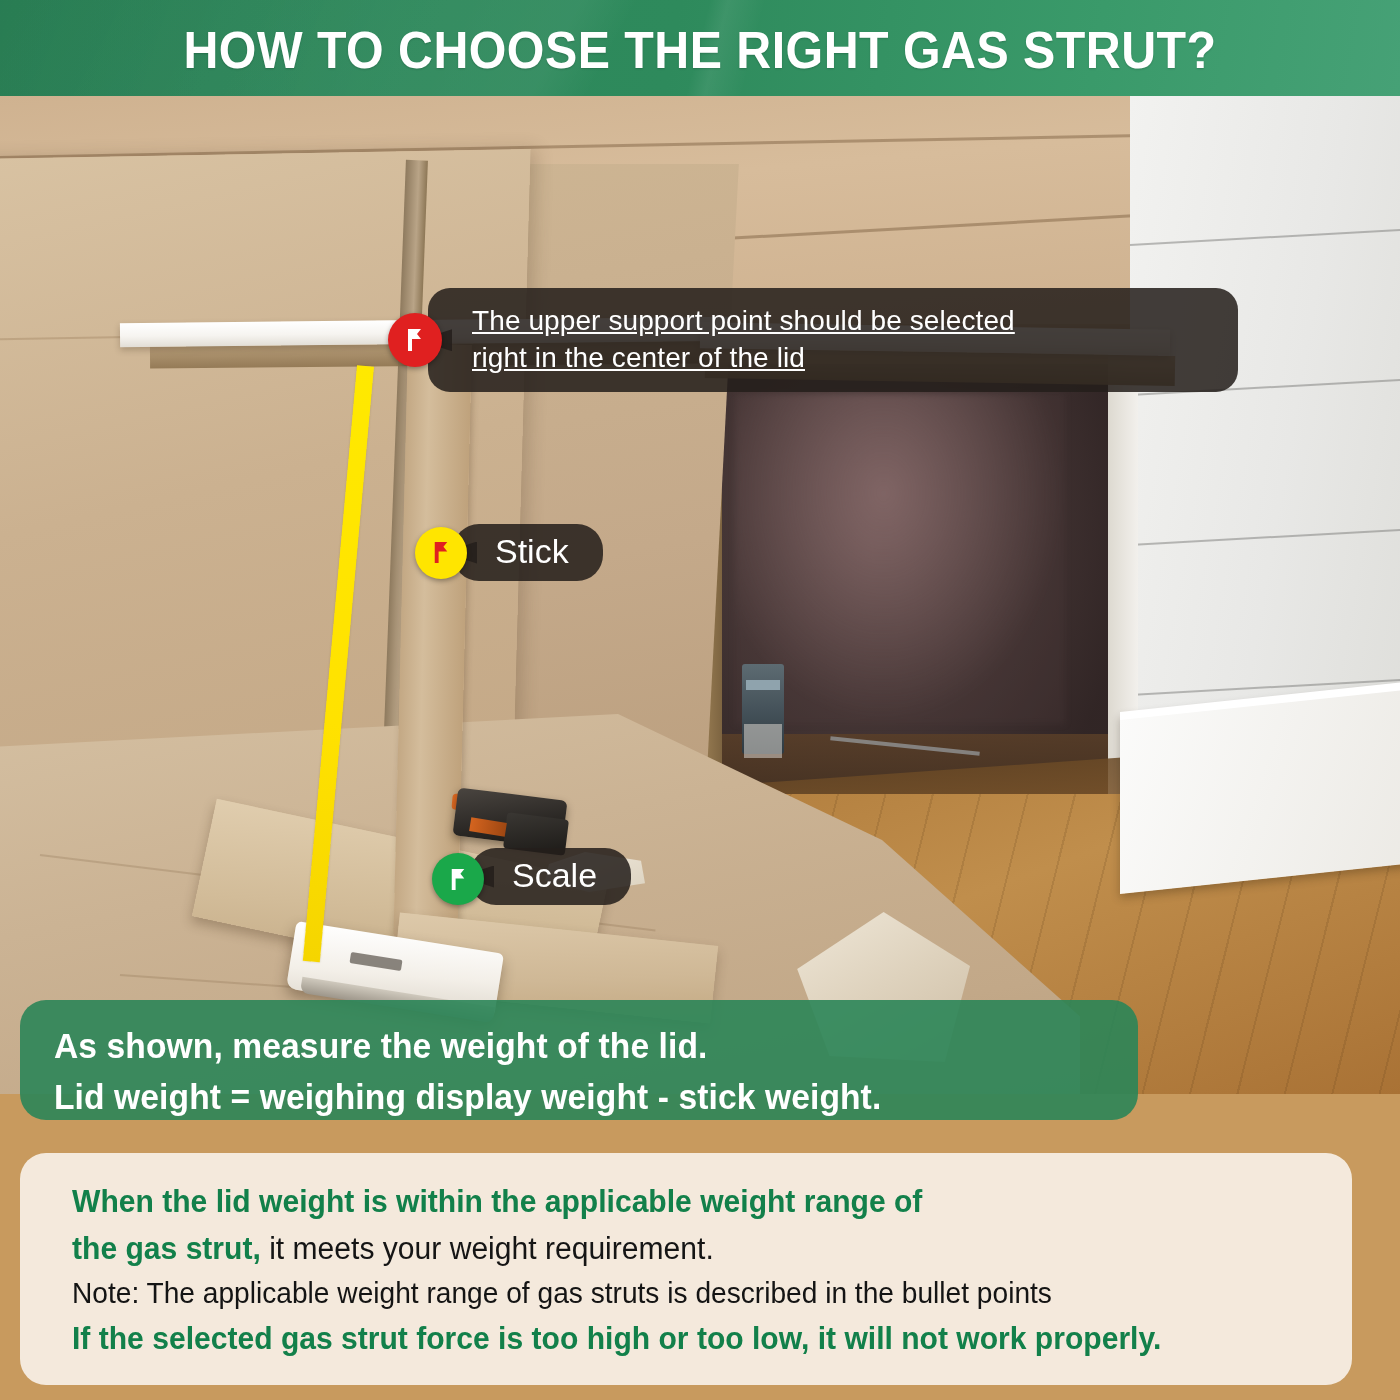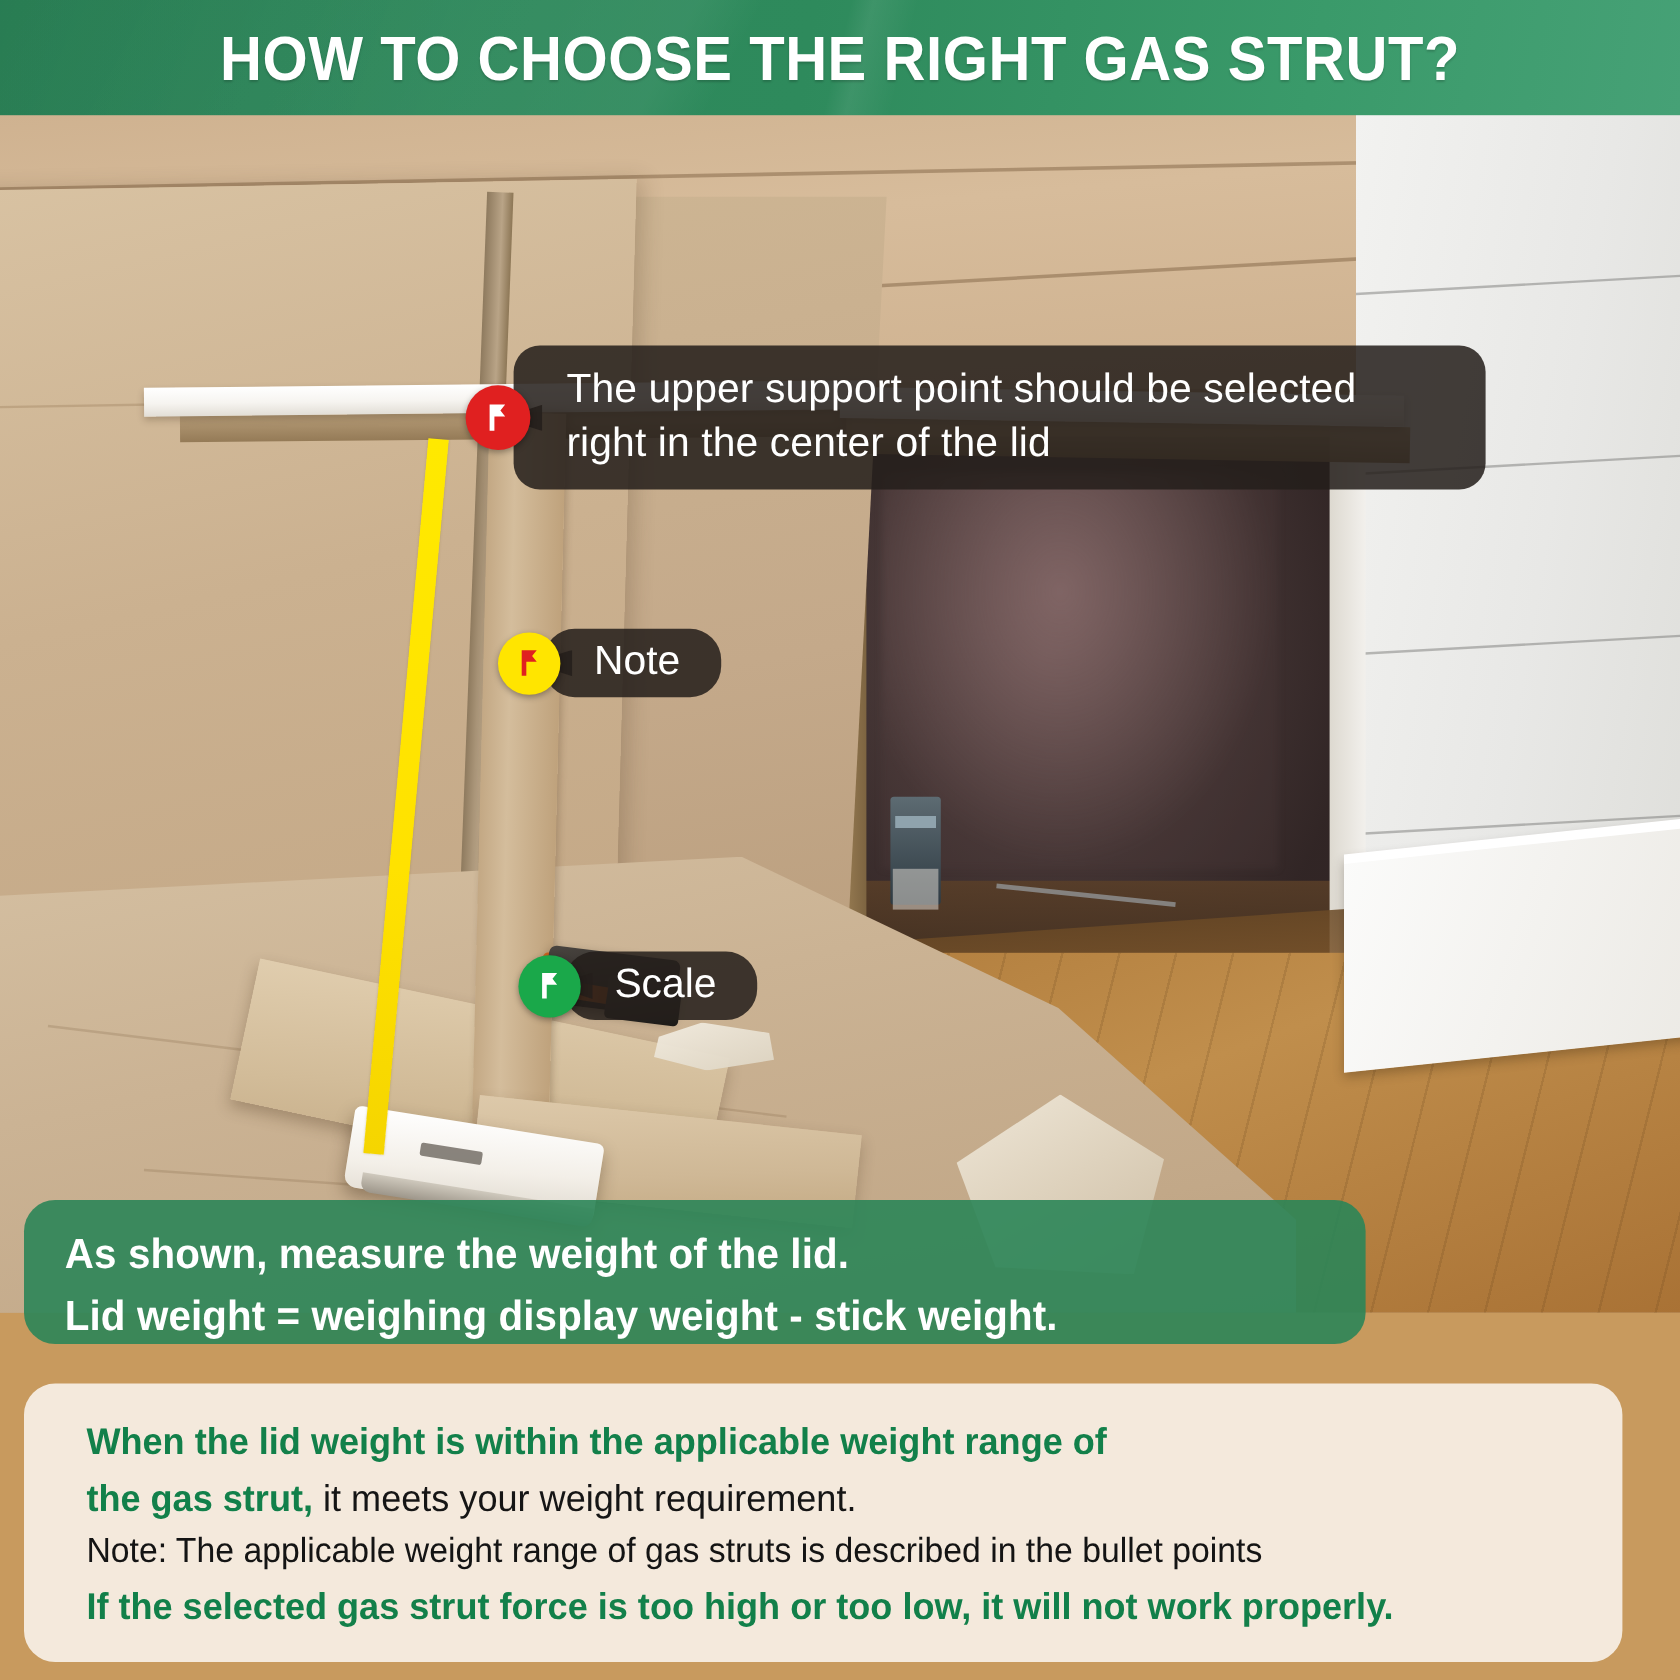--- a/index.html
+++ b/index.html
@@ -304,33 +304,34 @@
     border-radius:28px;
     color:#fff;
     display:flex; align-items:center;
   }
 
   #callout-upper{ left:388px; top:288px; }
   #callout-upper .badge{ width:54px; height:54px; background:#e02020; }
   #callout-upper .bubble{
     padding:14px 30px 16px 44px; border-radius:22px;
     width:810px;
-    font-size:34px; line-height:1.33; font-weight:300;
+    font-size:28px; line-height:1.33; font-weight:300;
     letter-spacing:.1px;
+    text-decoration:underline;
   }
   #callout-upper .bubble span{ display:block; }
 
   #callout-stick{ left:415px; top:524px; }
   #callout-stick .badge{ width:52px; height:52px; background:#ffe500; }
   #callout-stick .bubble{
     padding:8px 34px 10px 42px; border-radius:26px;
     font-size:34px; font-weight:300;
   }
 
-  #callout-scale{ left:432px; top:793px; }
+  #callout-scale{ left:432px; top:848px;align-items:flex-end; }
   #callout-scale .badge{ width:52px; height:52px; background:#1aa84a; }
   #callout-scale .bubble{
     padding:8px 34px 10px 42px; border-radius:26px;
     font-size:34px; font-weight:300;
   }
   .bubble-tail{
     position:absolute; left:-10px; top:50%; width:34px; height:22px;
     transform:translateY(-50%);
     background:rgba(36,30,27,.86);
     clip-path:polygon(0% 50%, 100% 0%, 100% 100%);
@@ -460,21 +461,21 @@
   </div>
 
   <div class="callout" id="callout-stick">
     <div class="badge">
       <svg width="27" height="27" viewBox="0 0 28 28" aria-hidden="true">
         <path d="M7 3 h13 l-4 5 4 5 H11 v12 H7 Z" fill="#e02020"></path>
       </svg>
     </div>
     <div class="bubble">
       <div class="bubble-tail"></div>
-      <span>Note</span>
+      <span>Stick</span>
     </div>
   </div>
 
   <div class="callout" id="callout-scale">
     <div class="badge">
       <svg width="27" height="27" viewBox="0 0 28 28" aria-hidden="true">
         <path d="M7 3 h13 l-4 5 4 5 H11 v12 H7 Z" fill="#ffffff"></path>
       </svg>
     </div>
     <div class="bubble">

